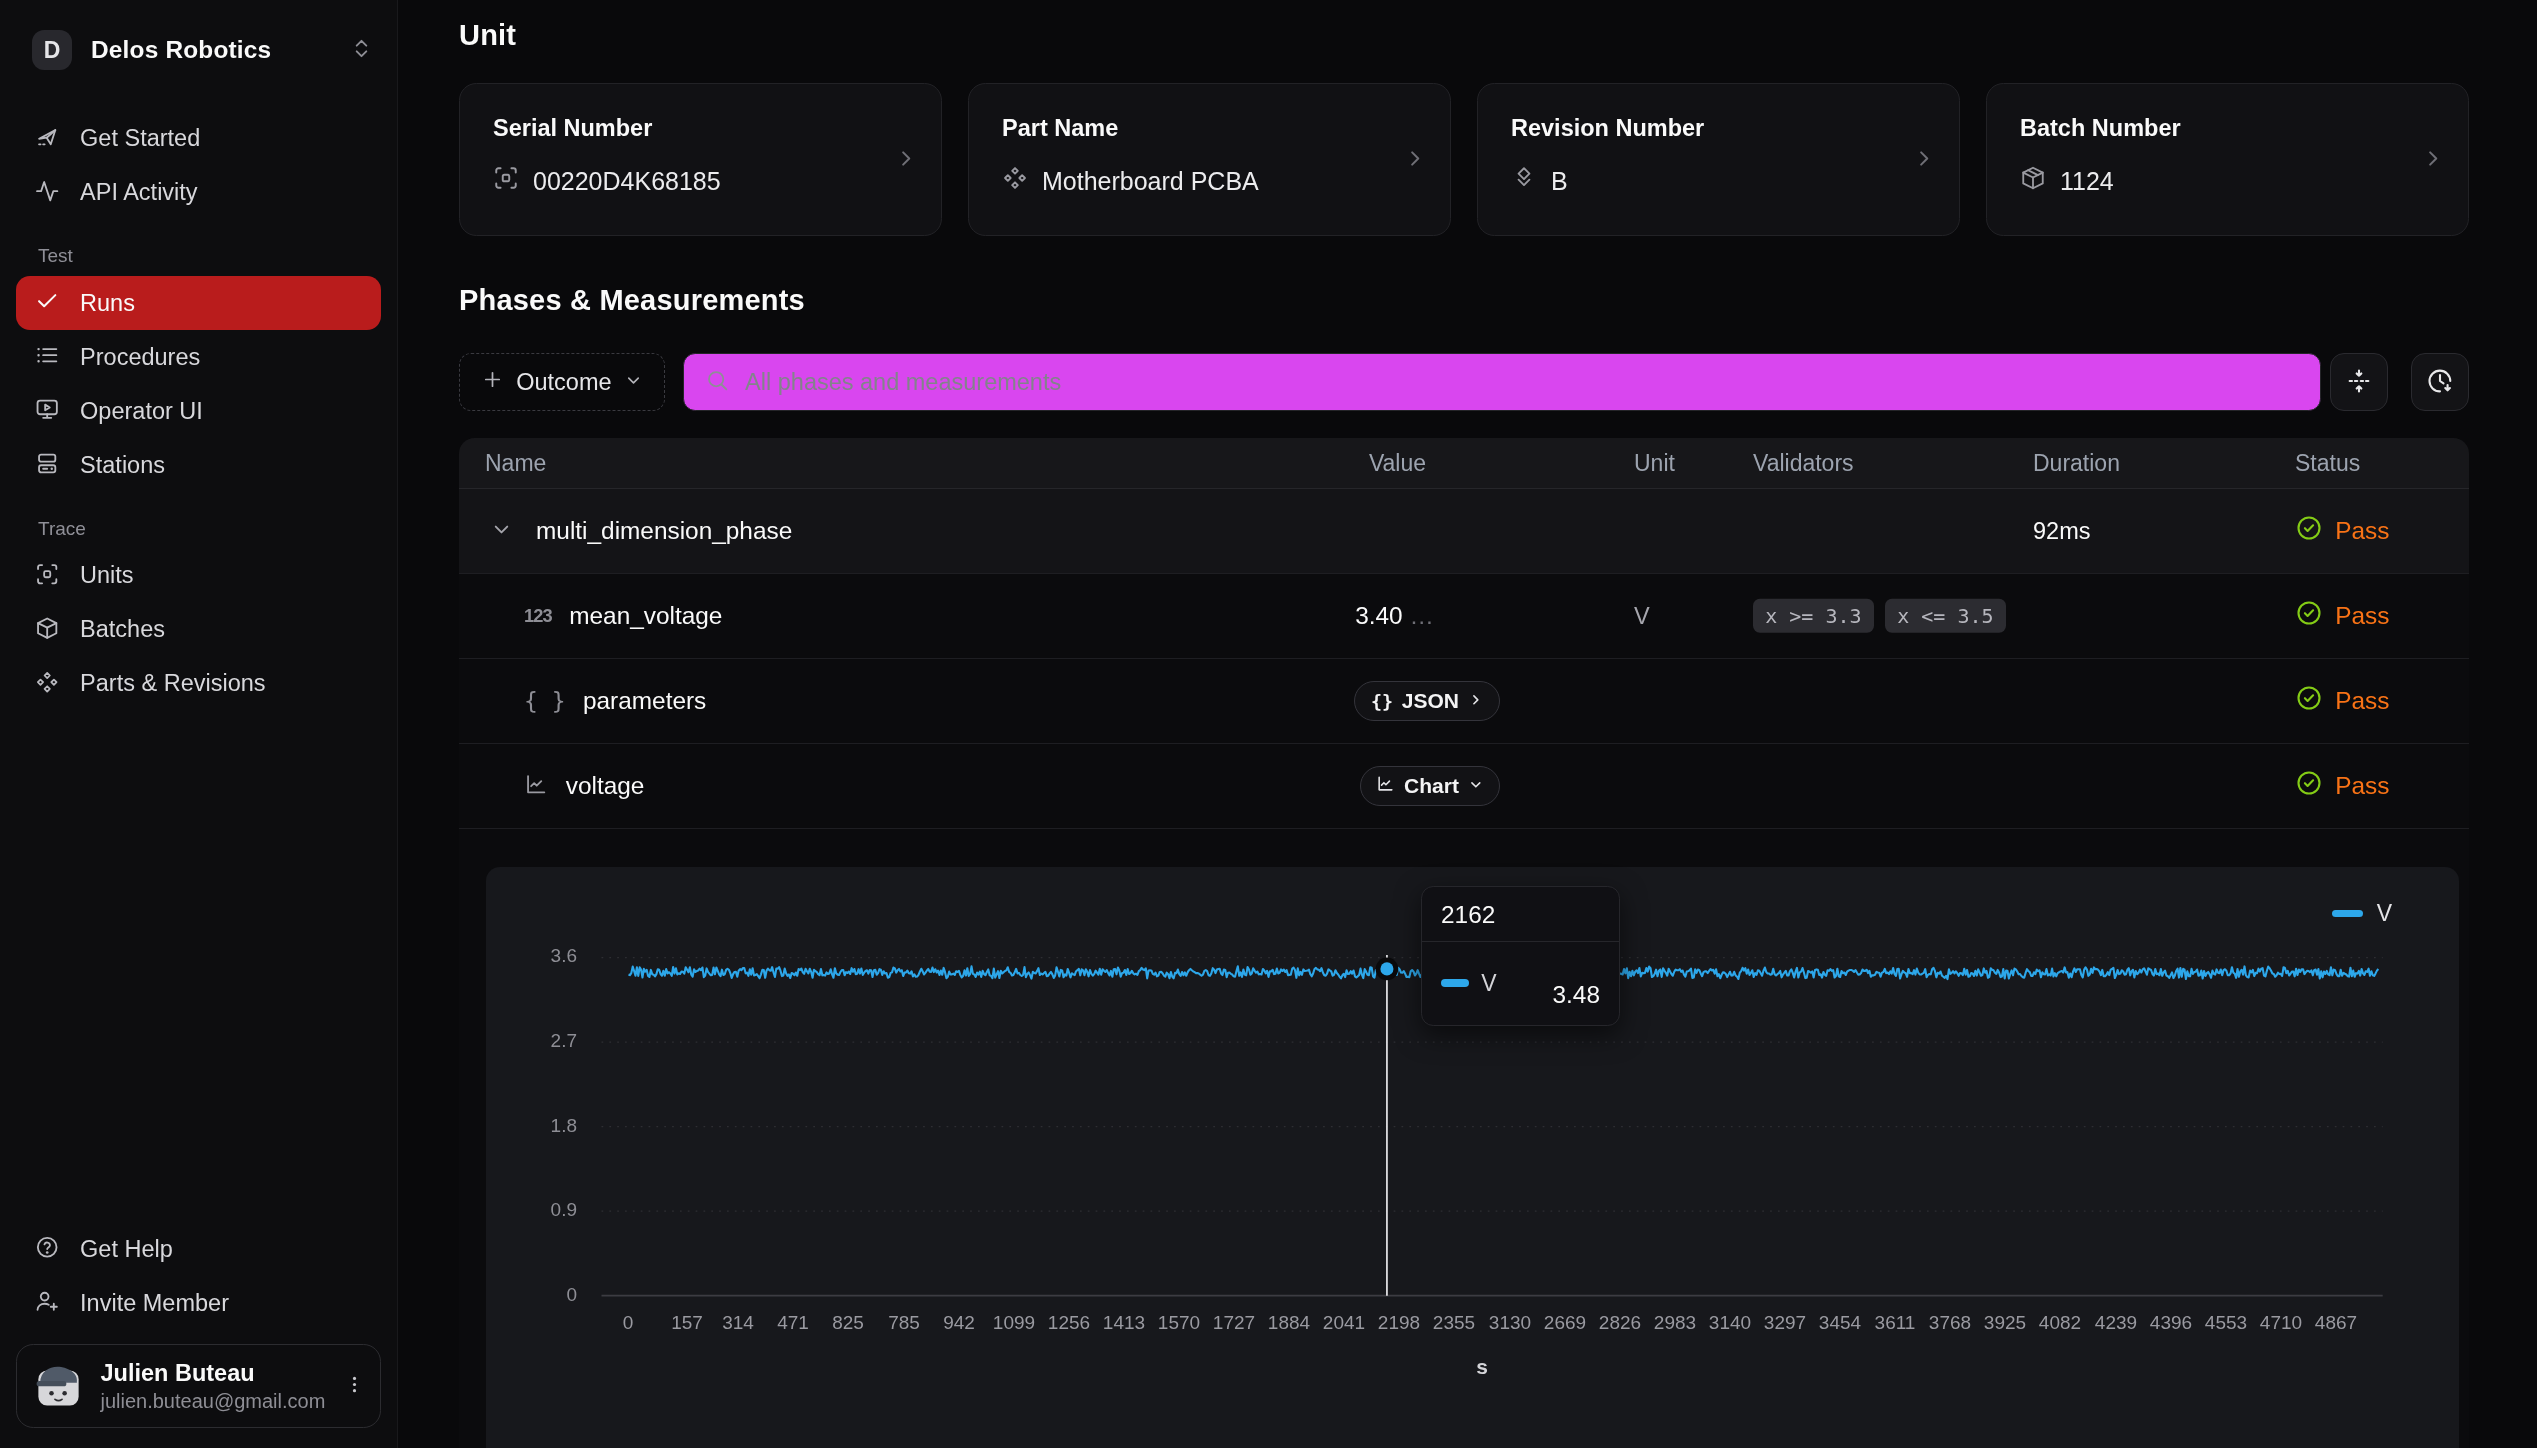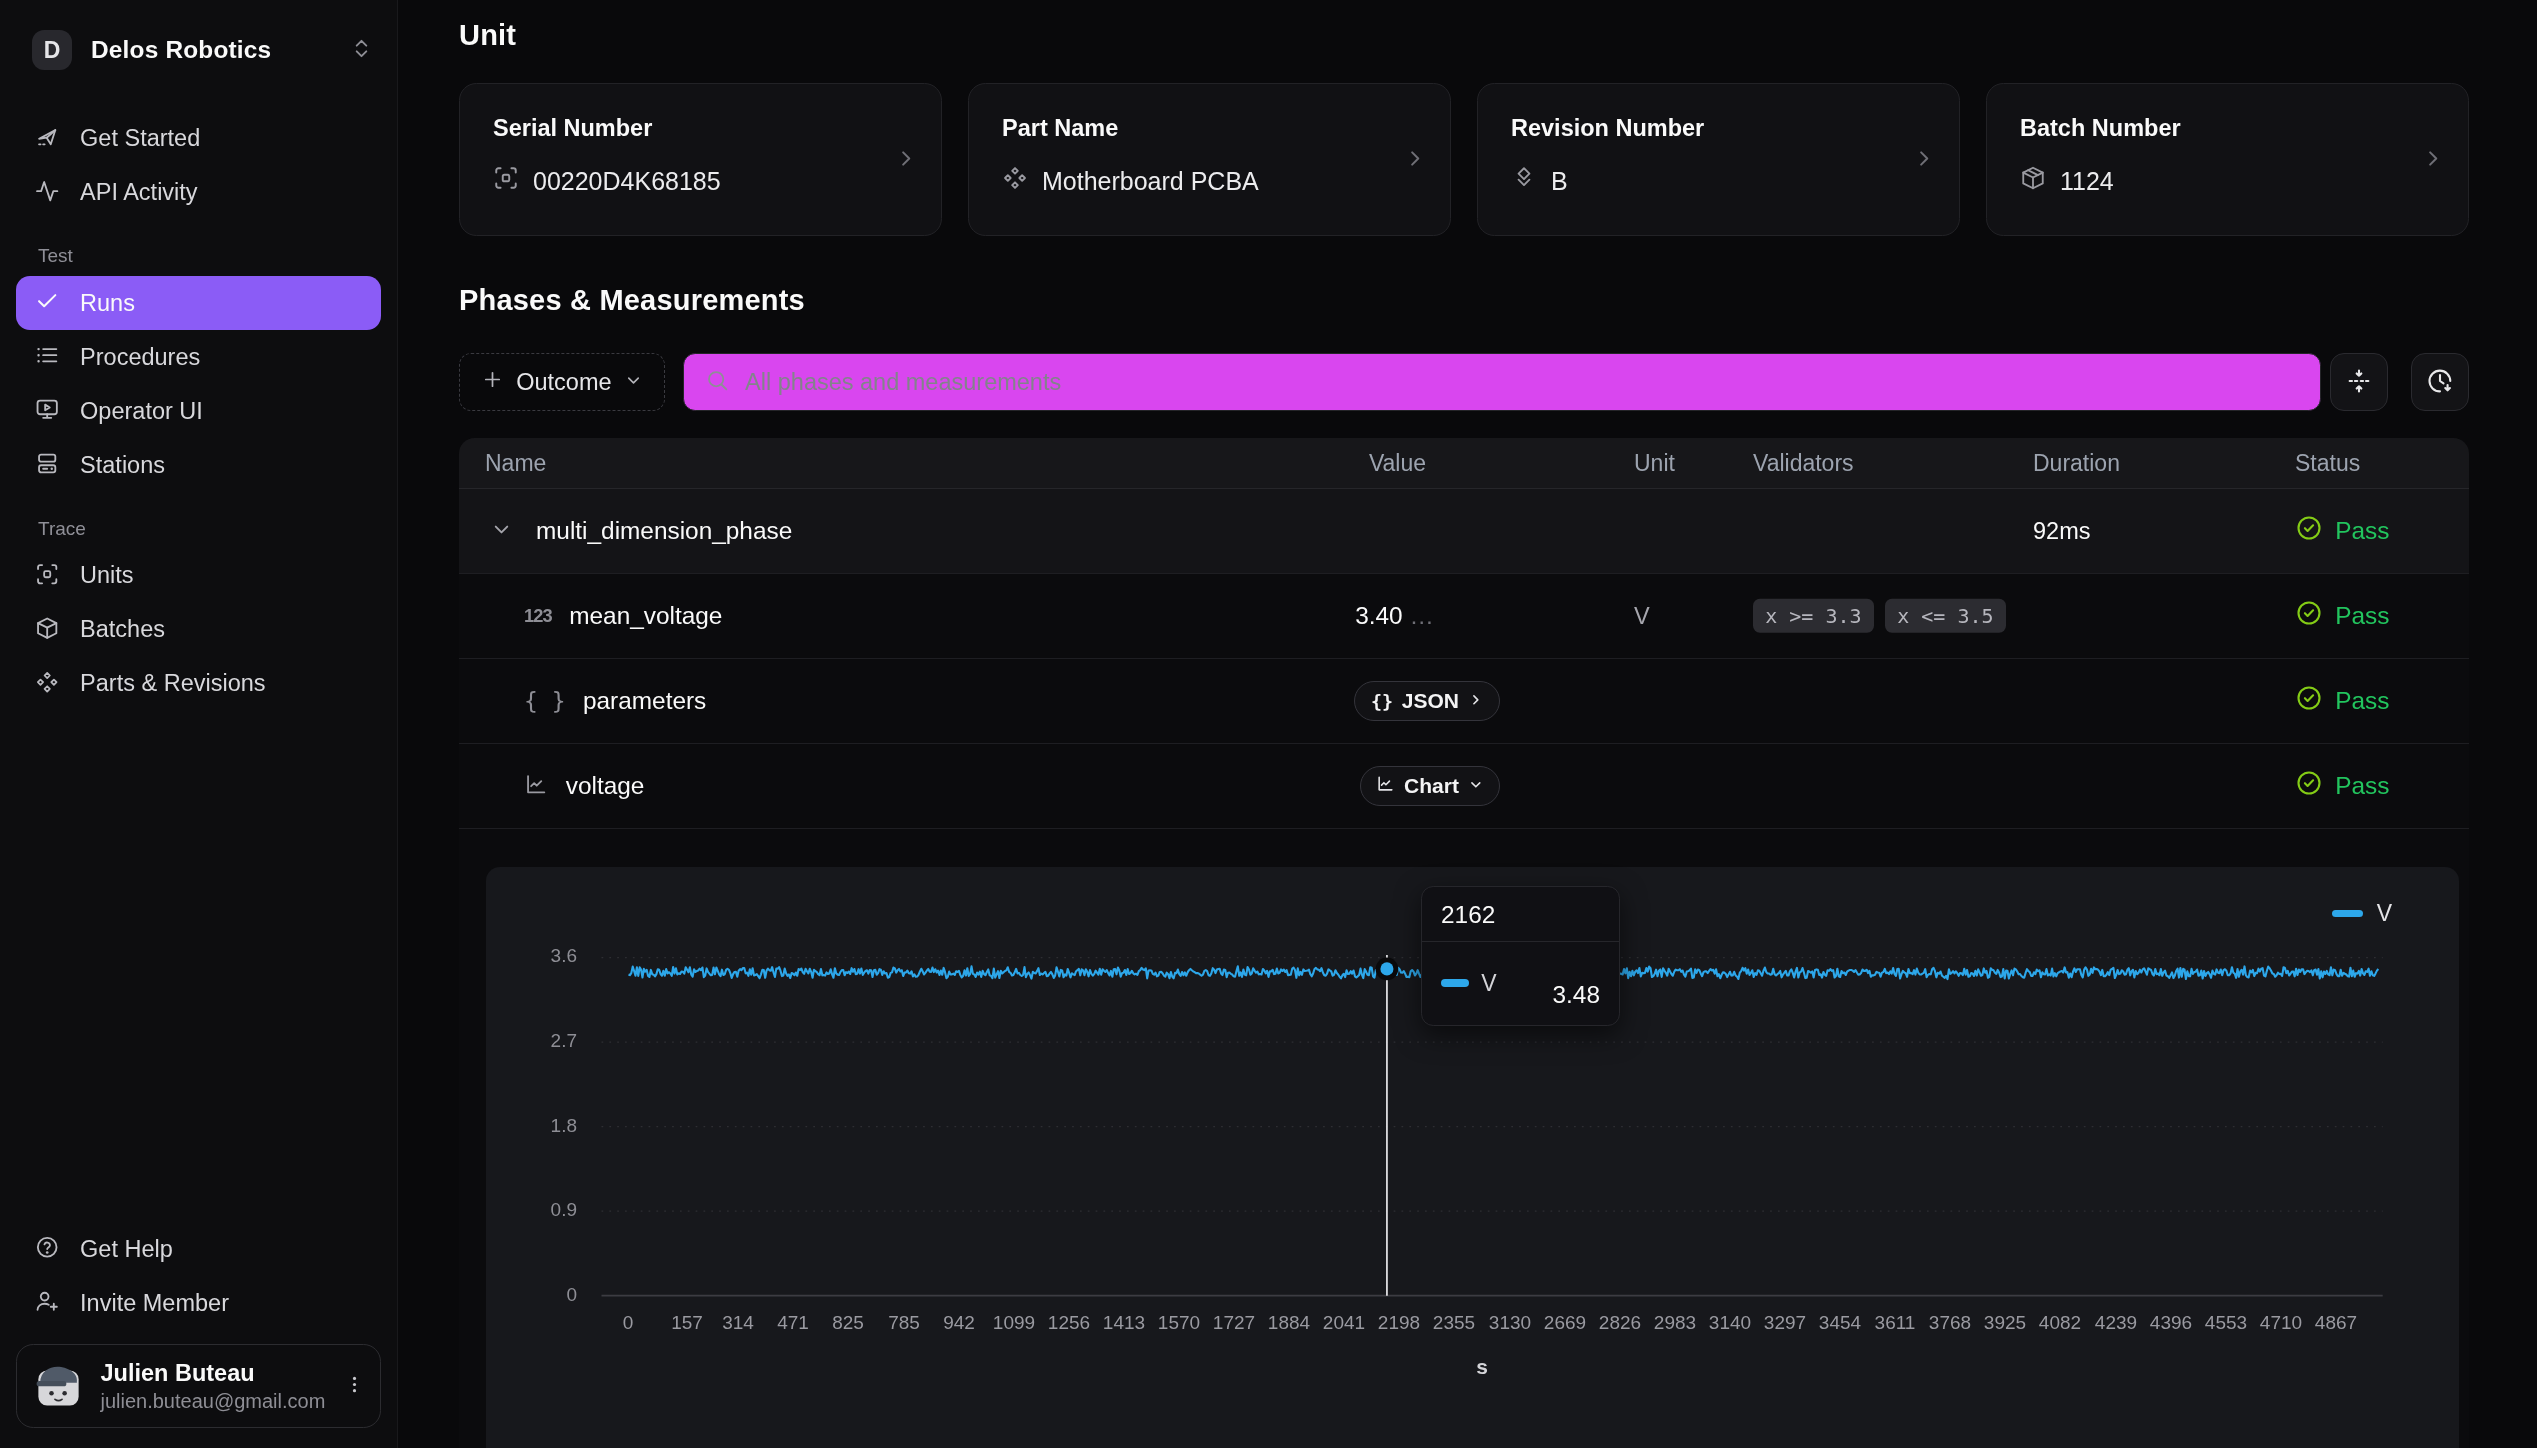--- a/index.html
+++ b/index.html
@@ -14,21 +14,21 @@
   .ws-row { display:flex; align-items:center; gap:19px; padding:0 24.4px 0 32px; height:52px; cursor:pointer; }
   .ws-avatar { width:40px; height:40px; border-radius:12.2px; background:#28282d;
                display:flex; align-items:center; justify-content:center;
                font-size:23px; font-weight:600; color:#e6e6e9; }
   .ws-name { font-size:24.4px; font-weight:700; letter-spacing:0.2px; flex:1; }
   .nav-list { margin-top:35px; }
   .nav-item { display:flex; align-items:center; gap:21px; height:54px; margin:0 15.7px;
               padding:0 19px; border-radius:14px; cursor:pointer; color:#d8d8dc; }
   .nav-item svg { color:#b9b9bf; flex:0 0 auto; }
   .nav-item .lbl { font-size:23.5px; font-weight:400; }
-  .nav-item.active { background:#8b5cf6; color:#fafafa; }
+  .nav-item.active { background:#b91c1c; color:#fafafa; }
   .nav-item.active svg { color:#fafafa; }
   .section-lbl { font-size:19px; color:#8f8f97; margin:26px 0 8.7px 38px; font-weight:500; }
   .spacer { flex:1; }
   .user-card { margin:14px 15.7px 3.5px 15.7px; border:1.7px solid #2c2c30; border-radius:17.4px;
                height:84px; display:flex; align-items:center; gap:17.4px; padding:0 15.7px 0 17.4px; cursor:pointer; }
   .u-name { font-size:23.5px; font-weight:700; line-height:1.25; }
   .u-mail { font-size:20px; color:#8e8e95; line-height:1.2; }
   .u-txt { flex:1; min-width:0; }
   .dots { color:#c8c8cd; }
 
@@ -89,21 +89,21 @@
   .pill { display:flex; align-items:center; gap:8.7px; height:40px; padding:0 15.7px;
           border:0.9px solid #34343b; border-radius:20px; background:#121215;
           font-size:21px; font-weight:600; color:#f4f4f5; cursor:pointer; }
   .pill .pbraces { font-family:"DejaVu Sans Mono",monospace; font-weight:700; font-size:18.3px; }
   .pill svg { color:#e4e4e7; }
   .c-unit { left:1175px; font-size:23.5px; color:#a6a6ad; }
   .c-validators { left:1294px; gap:11.3px; }
   .badge { background:#2c2c31; color:#b6b6bd; border-radius:7px; padding:5.2px 12.2px;
            font-family:"DejaVu Sans Mono",monospace; font-size:20px; white-space:pre; }
   .c-duration { left:1574px; font-size:23.5px; color:#fafafa; }
-  .c-status { left:1836px; gap:12.2px; font-size:24.4px; color:#22c55e; }
+  .c-status { left:1836px; gap:12.2px; font-size:24.4px; color:#f97316; }
   .c-status svg { color:#84cc16; }
 
   
   .chart-panel { position:absolute; left:27px; top:429px; width:1973px; height:610px;
                  background:#17181c; border-radius:14px; }
   .legend { position:absolute; right:67px; top:33px; display:flex; align-items:center; gap:14px; }
   .legend .dash { width:31px; height:7.8px; border-radius:4.4px; }
   .legend .lg-lbl { font-size:23px; color:#e4e4e7; }
   #plot { position:absolute; left:0; top:0; }
   .ylab { position:absolute; width:91px; text-align:right; font-size:19px; color:#8e8e95; }

